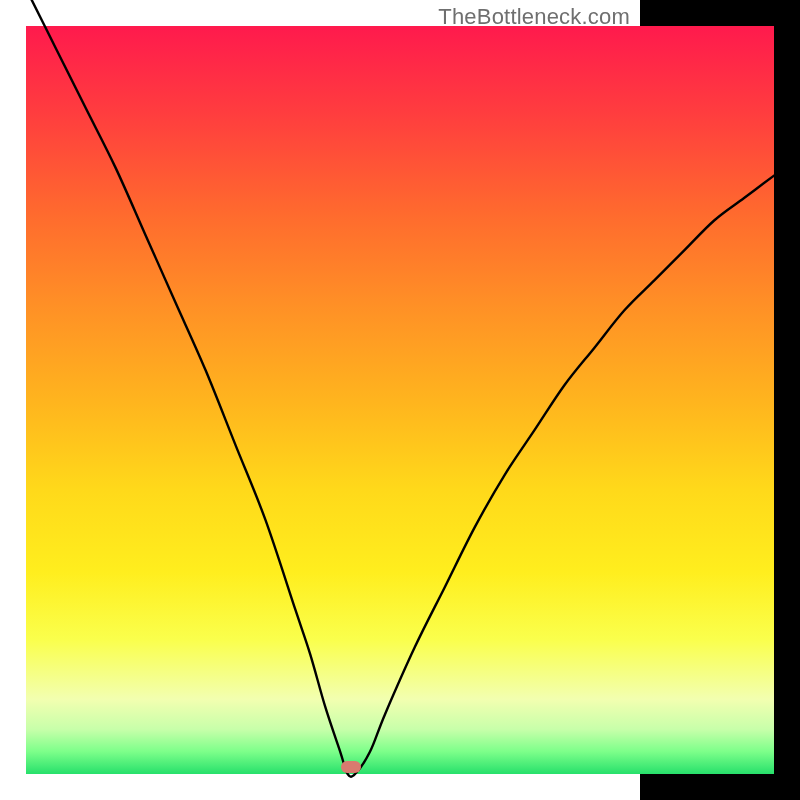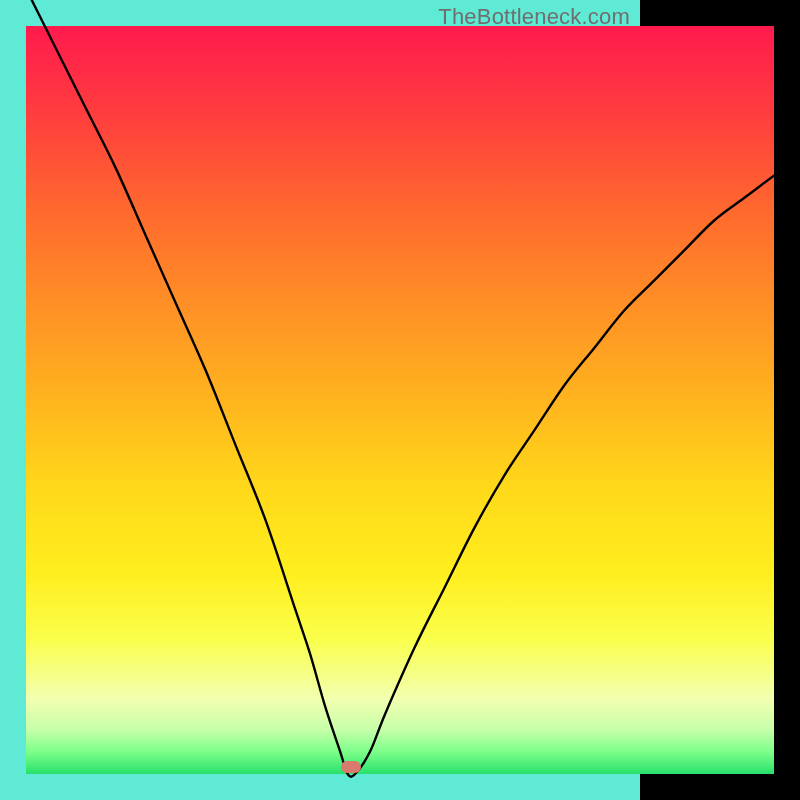--- a/index.html
+++ b/index.html
@@ -8,21 +8,21 @@
     width: 800px;
     height: 800px;
     background: #000;
     font-family: Arial, Helvetica, sans-serif;
     overflow: hidden;
   }
   .frame {
     position: relative;
     width: 640px;
     height: 800px;
-    background: #5eead4;
+    background: #ffffff;
   }
   .plot-area {
     position: absolute;
     left: 26px;
     top: 26px;
     width: 748px;
     height: 748px;
     background: linear-gradient(
       to bottom,
       #ff1a4d 0%,

